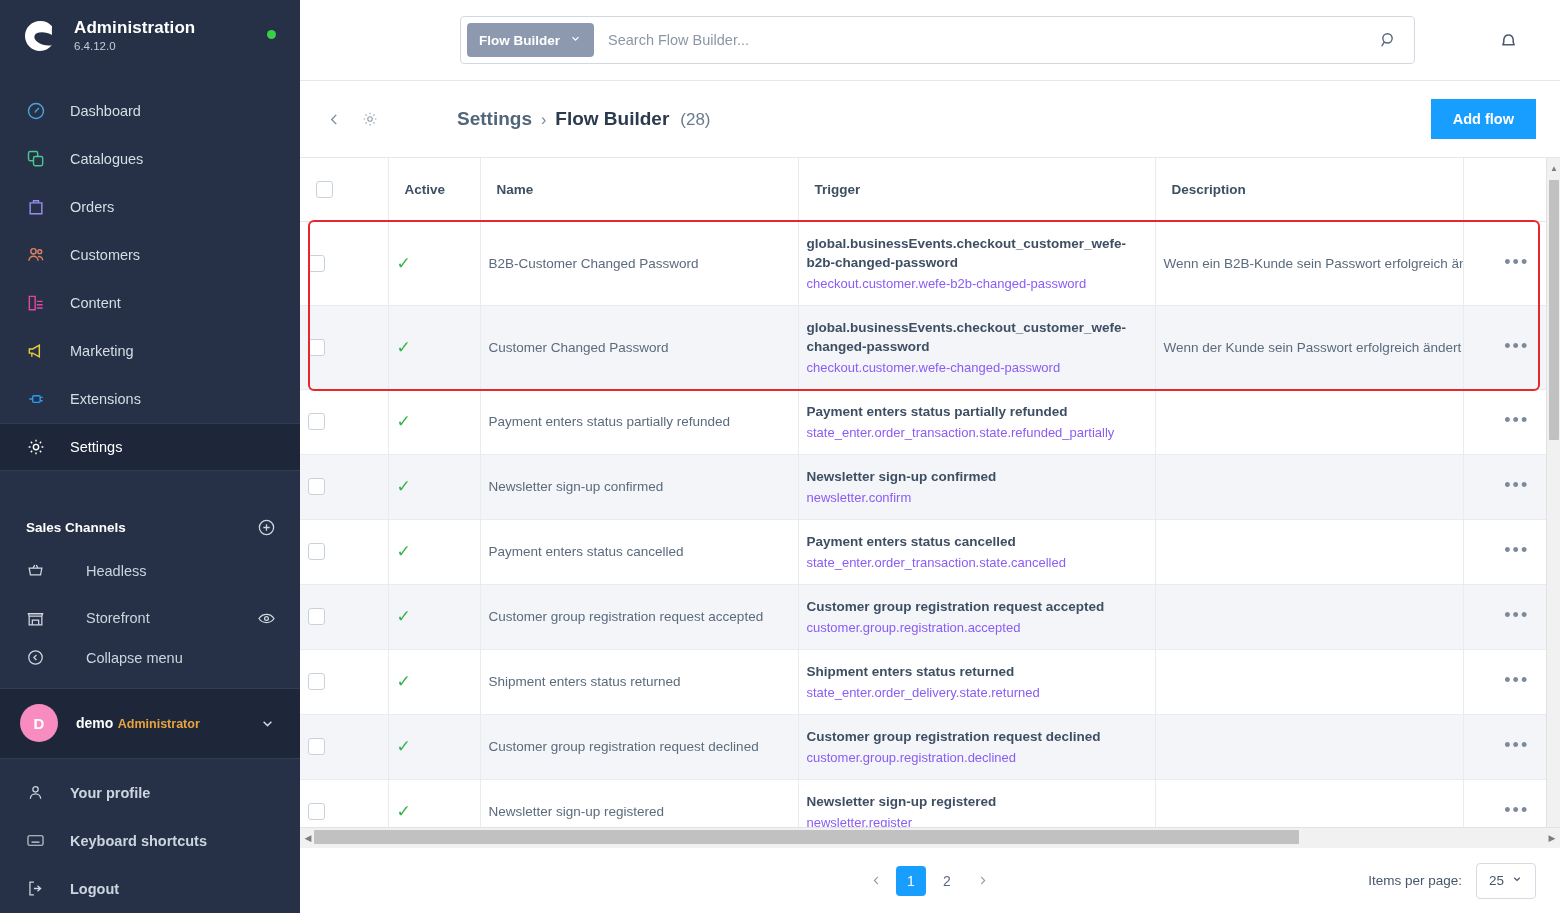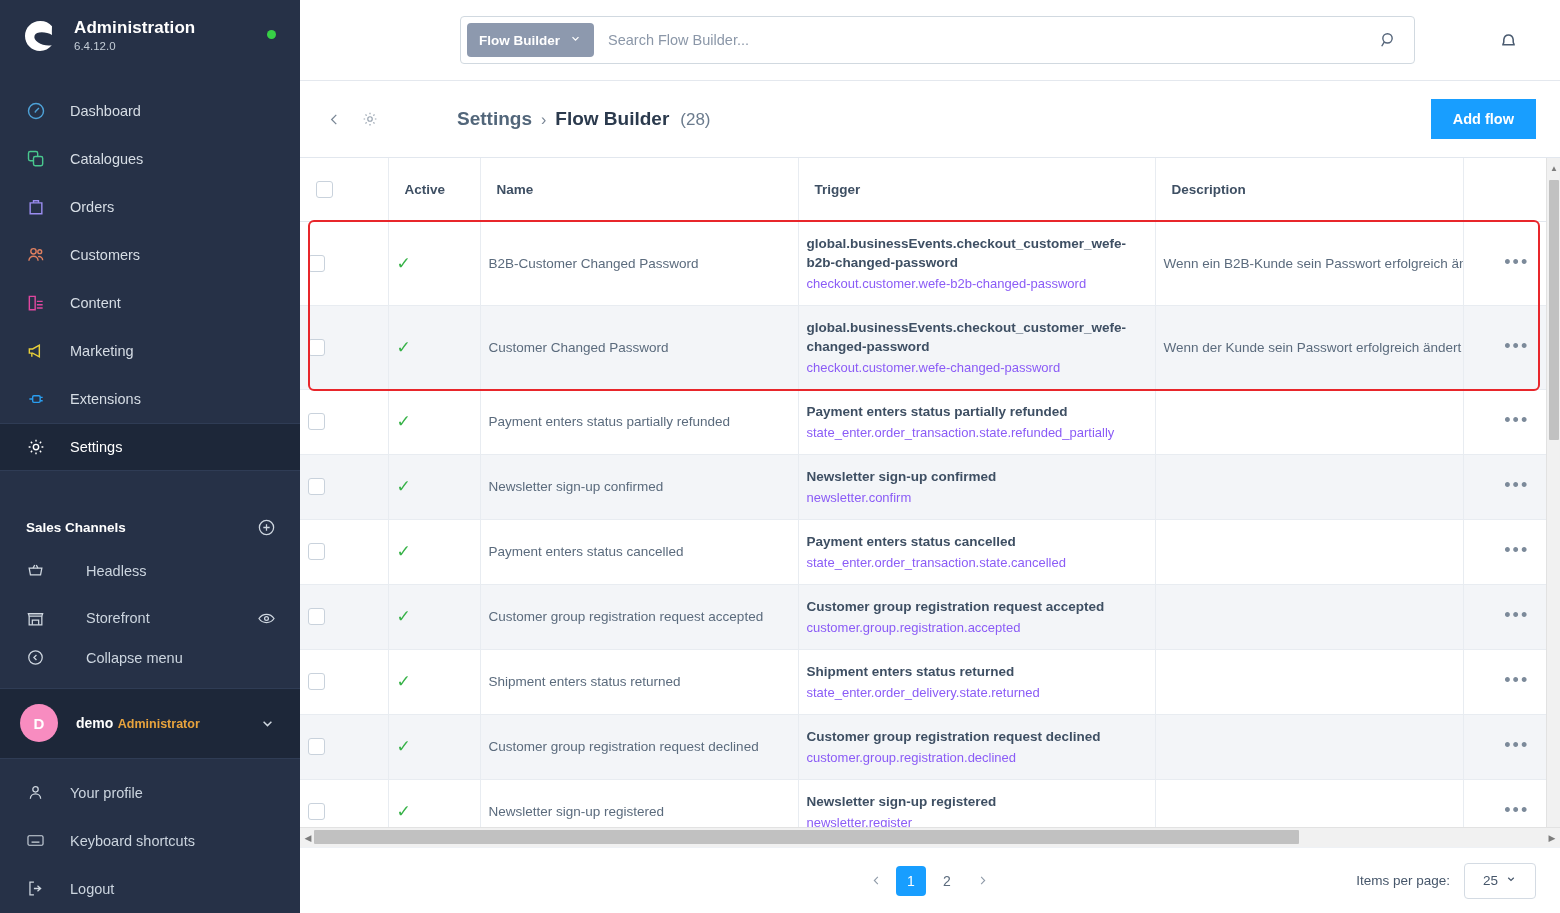--- a/index.html
+++ b/index.html
@@ -77,21 +77,21 @@
     width: 38px; height: 38px; border-radius: 50%;
     background: #f88cc0; color: #fff; font-weight: bold; font-size: 15px;
     display: flex; align-items: center; justify-content: center;
     flex: 0 0 38px;
   }
   .user-meta { margin-left: 18px; flex: 1; }
   .user-name { font-size: 14px; font-weight: bold; color: #fff; line-height: 18px; }
   .user-role { font-size: 12.5px; color: #e8a33d; font-weight: bold; line-height: 17px; }
   .user-caret { color: #cfd7e0; display: flex; }
 
-  .foot-nav { padding-top: 10px; }
+  .foot-nav { padding-top: 10px; font-weight: bold; }
   .foot-item {
     height: 48px; display: flex; align-items: center; padding-left: 26px;
     font-size: 14.5px; color: #ccd5df; cursor: pointer;
   }
   .foot-item .nav-ico { width: 26px; flex: 0 0 26px; display:flex; align-items:center;}
   .foot-item .nav-label { margin-left: 18px; }
 
   
   #main { flex: 1; height: 913px; display: flex; flex-direction: column; background: #fff; min-width:0; }
 
@@ -208,21 +208,21 @@
     min-width: 30px; height: 30px; border-radius: 4px; display: flex;
     align-items: center; justify-content: center; font-size: 14px;
     color: #5b6b7d; cursor: pointer; padding: 0 7px;
   }
   .pg-num.current { background: #189eff; color: #fff; font-weight: normal; }
   .ipp { margin-left: auto; display: flex; align-items: center; gap: 14px; }
   .ipp-label { font-size: 13.5px; color: #46566a; }
   .ipp-select {
     height: 36px; min-width: 58px; border: 1px solid #d4dbe3; border-radius: 4px;
     display: flex; align-items: center; justify-content: center; gap: 7px;
-    font-size: 13.5px; color: #46566a; cursor: pointer; padding: 0 18px;
+    font-size: 13.5px; color: #46566a; cursor: pointer; padding: 0 12px;
   }
 </style>
 </head>
 <body>
 
 <div id="app">
 
   <aside id="sidebar">
 
     <div class="brand">

